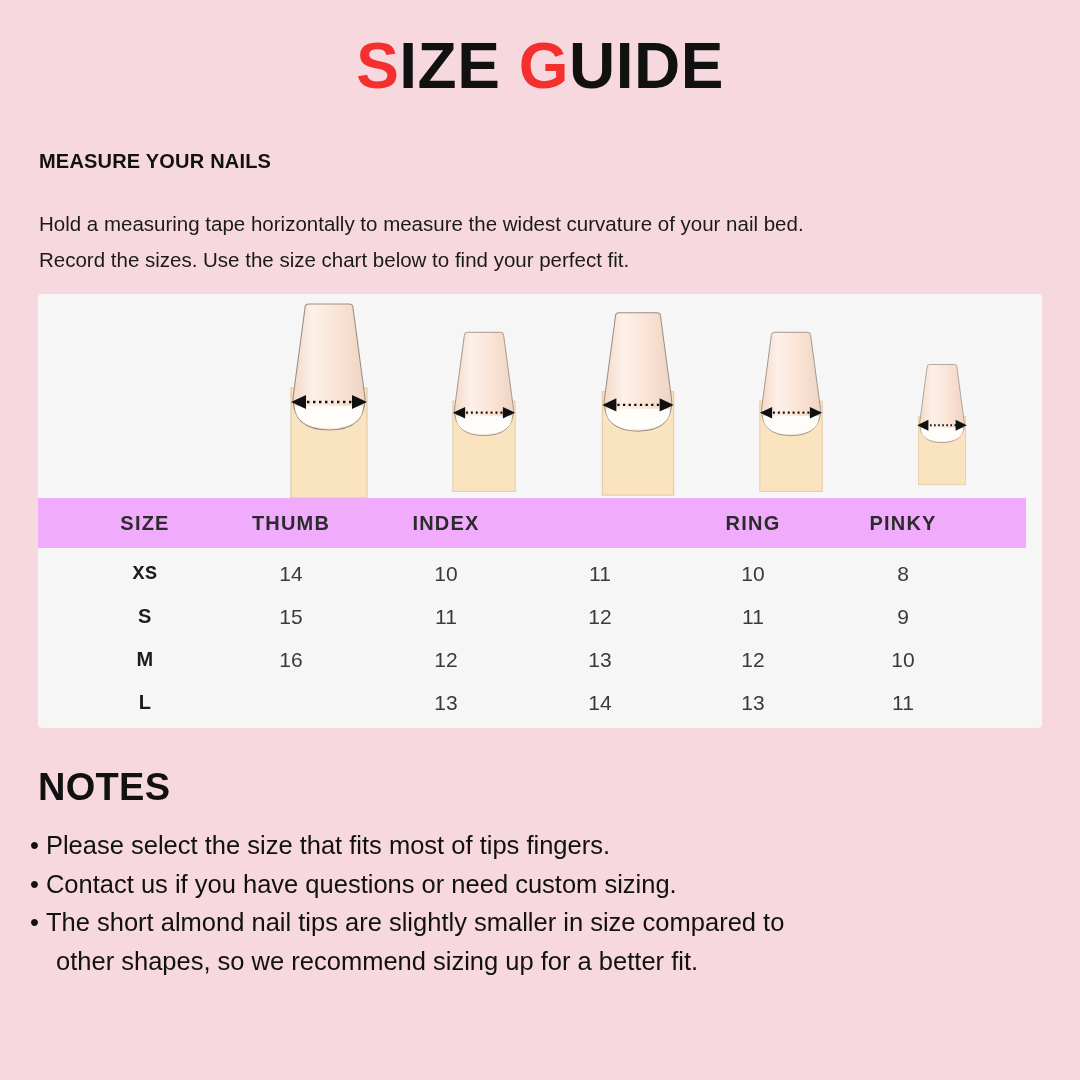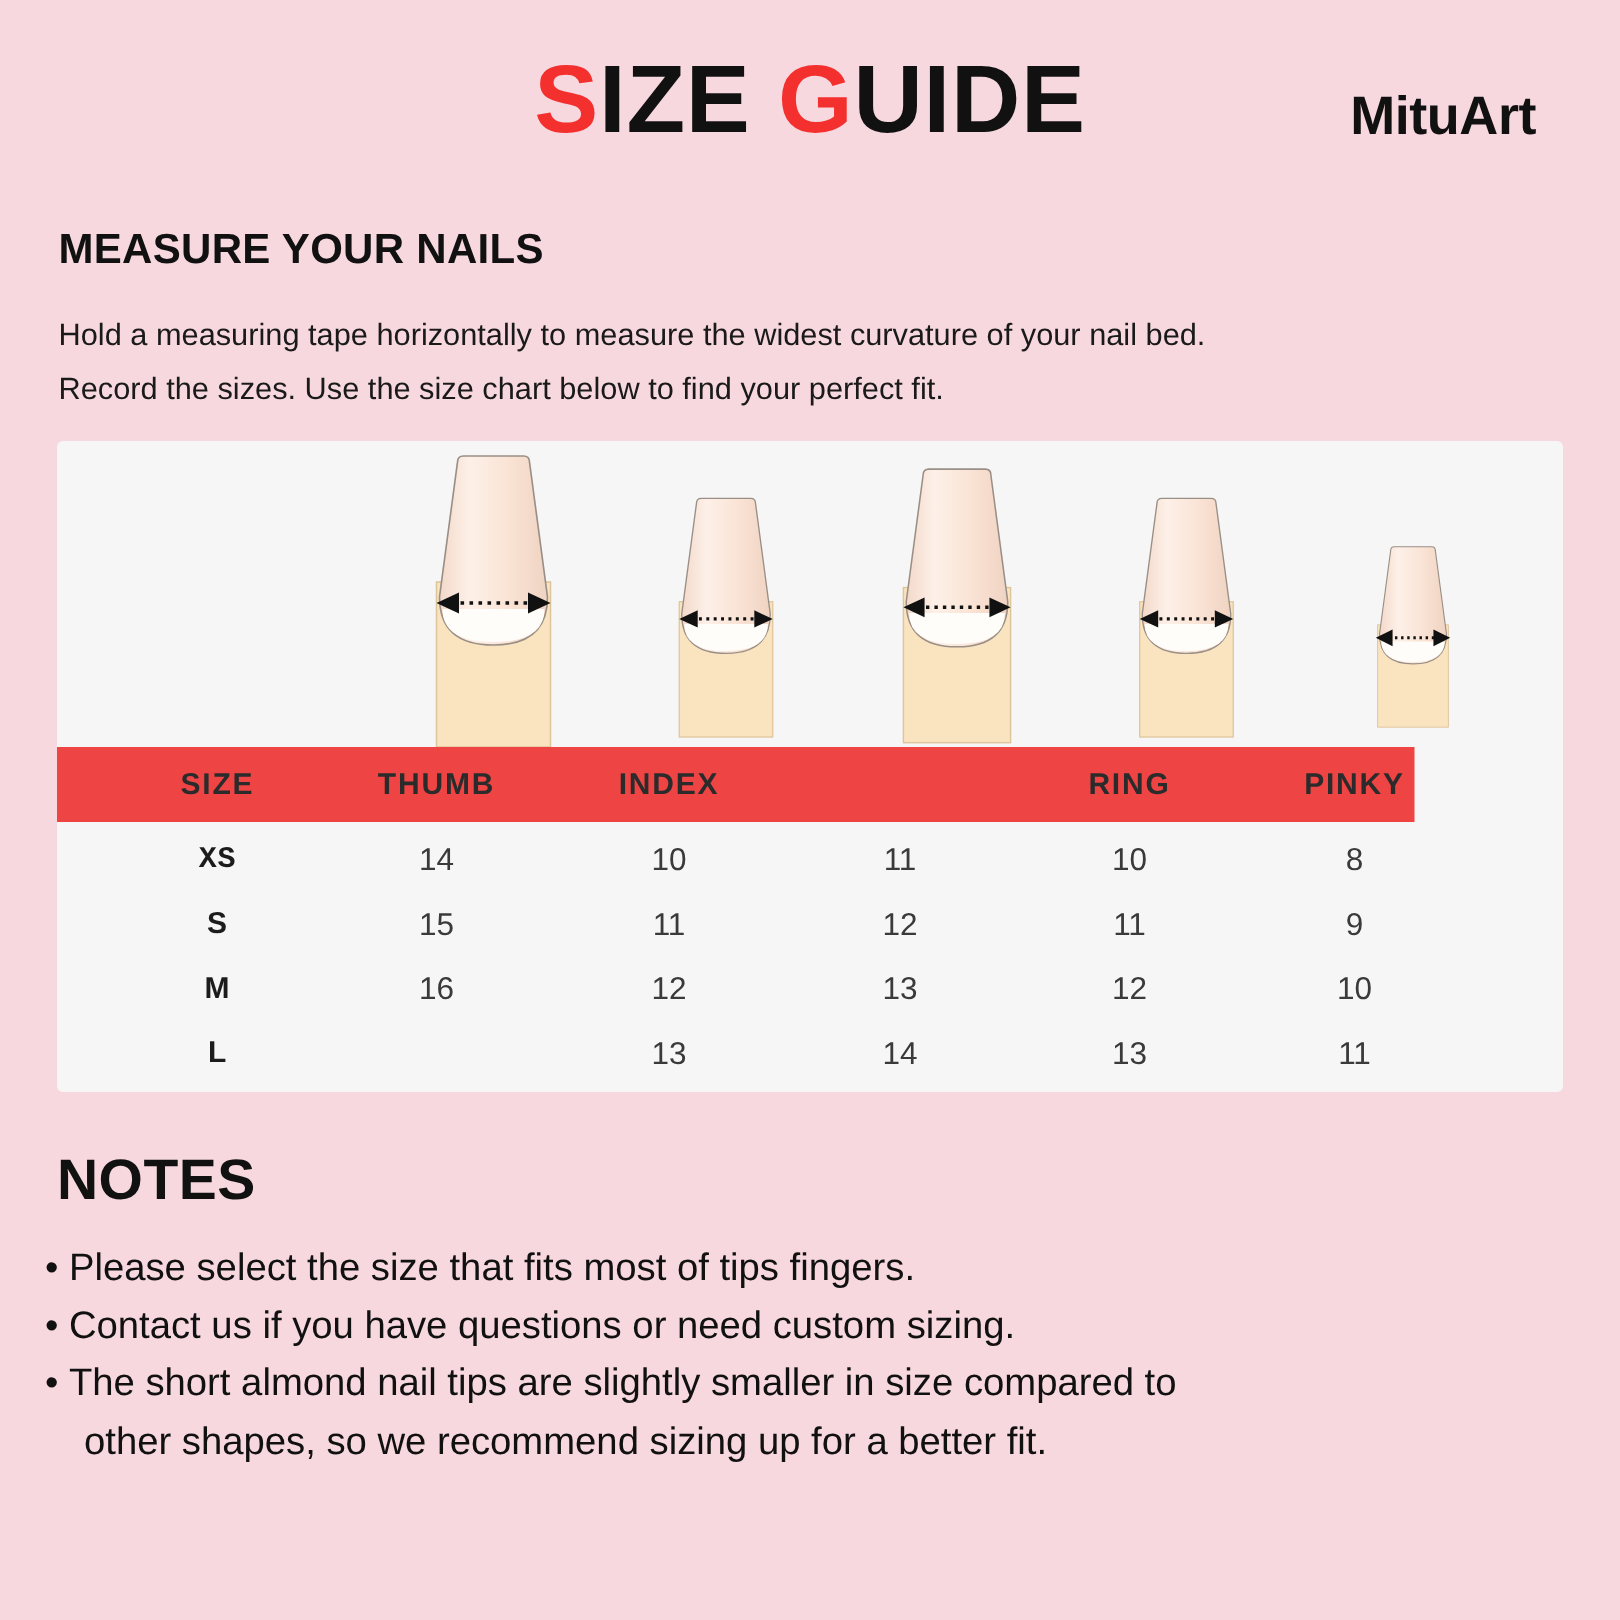--- a/index.html
+++ b/index.html
@@ -23,21 +23,21 @@
   .title .accent { color:#f4302e; }
   .brand {
     position:absolute; right:56px; top:56px;
     font-size:36px; font-weight:700; letter-spacing:-.3px;
     color:#111;
   }
 
   
   .measure-head {
     position:absolute; left:39px; top:150px;
-    font-size:28px; font-weight:700; letter-spacing:.2px;
+    font-size:20px; font-weight:700; letter-spacing:.2px;
   }
   .measure-sub {
     position:absolute; left:39px; top:206px; width:1000px;
     font-size:20.5px; line-height:36px; font-weight:400; color:#1a1a1a;
   }
   .measure-sub div { white-space:nowrap; }
 
   
   .panel {
     position:absolute; left:38px; top:294px;
@@ -51,22 +51,22 @@
   .nails {
     position:absolute; left:0; top:0; width:1004px; height:204px;
   }
   .nail-cell {
     position:absolute; bottom:0;
     display:flex; justify-content:center; align-items:flex-end;
   }
 
   
   .thead {
-    position:absolute; left:0; top:204px; width:905px; height:50px;
-    background:#ef4444;
+    position:absolute; left:0; top:204px; width:988px; height:50px;
+    background:#f0abfc;
   }
   .thead .cell {
     position:absolute; top:0; height:50px;
     display:flex; align-items:center; justify-content:center;
     font-size:20px; font-weight:700; letter-spacing:1.2px; color:#2b2b2b;
   }
 
   .trow { position:absolute; left:0; width:1004px; height:43px; }
   .trow .cell {
     position:absolute; top:0; height:43px;
@@ -85,21 +85,20 @@
     font-size:25.5px; line-height:38.5px; color:#111; white-space:nowrap;
   }
   .notes-list .note .b { margin-right:7px; }
   .notes-list .note.cont { padding-left:26px; }
 </style>
 </head>
 <body>
 
 <div class="header">
   <div class="title"><span class="accent">S</span><span>IZE </span><span class="accent">G</span><span>UIDE</span></div>
-  <div class="brand">MituArt</div>
 </div>
 
 <div class="measure-head">MEASURE YOUR NAILS</div>
 <div class="measure-sub">
   <div>Hold a measuring tape horizontally to measure the widest curvature of your nail bed.</div>
   <div>Record the sizes. Use the size chart below to find your perfect fit.</div>
 </div>
 
 <div class="panel">
 

